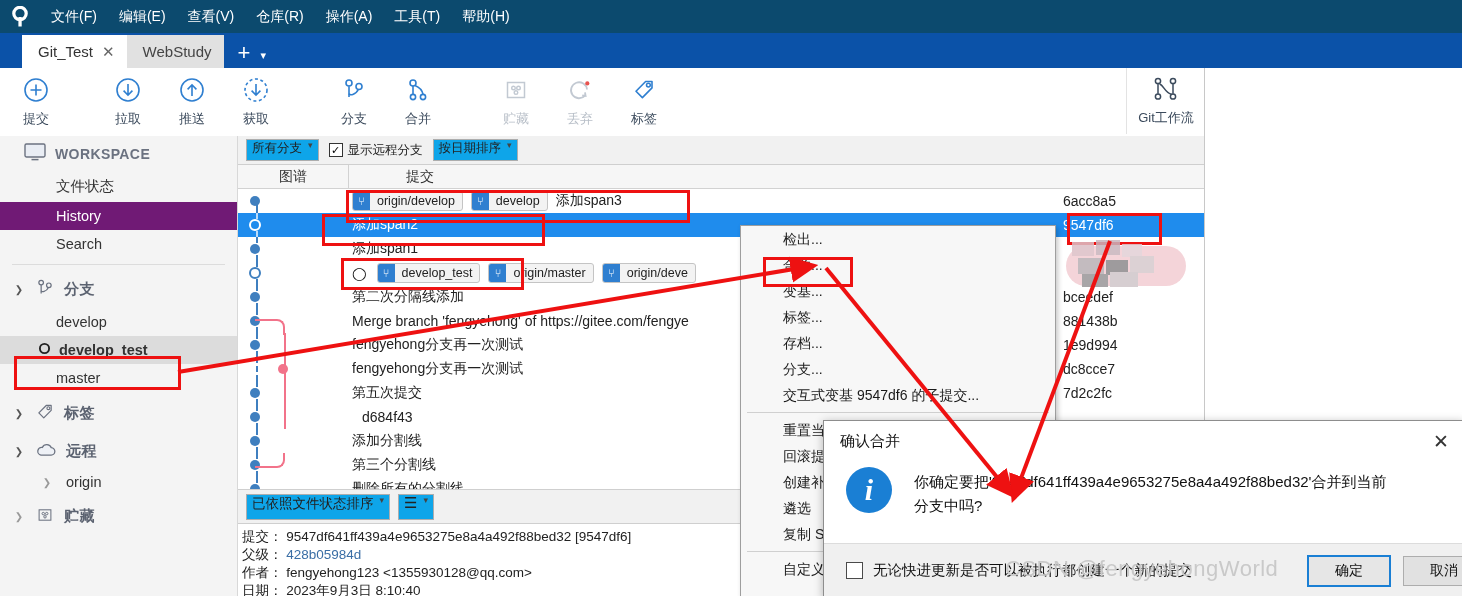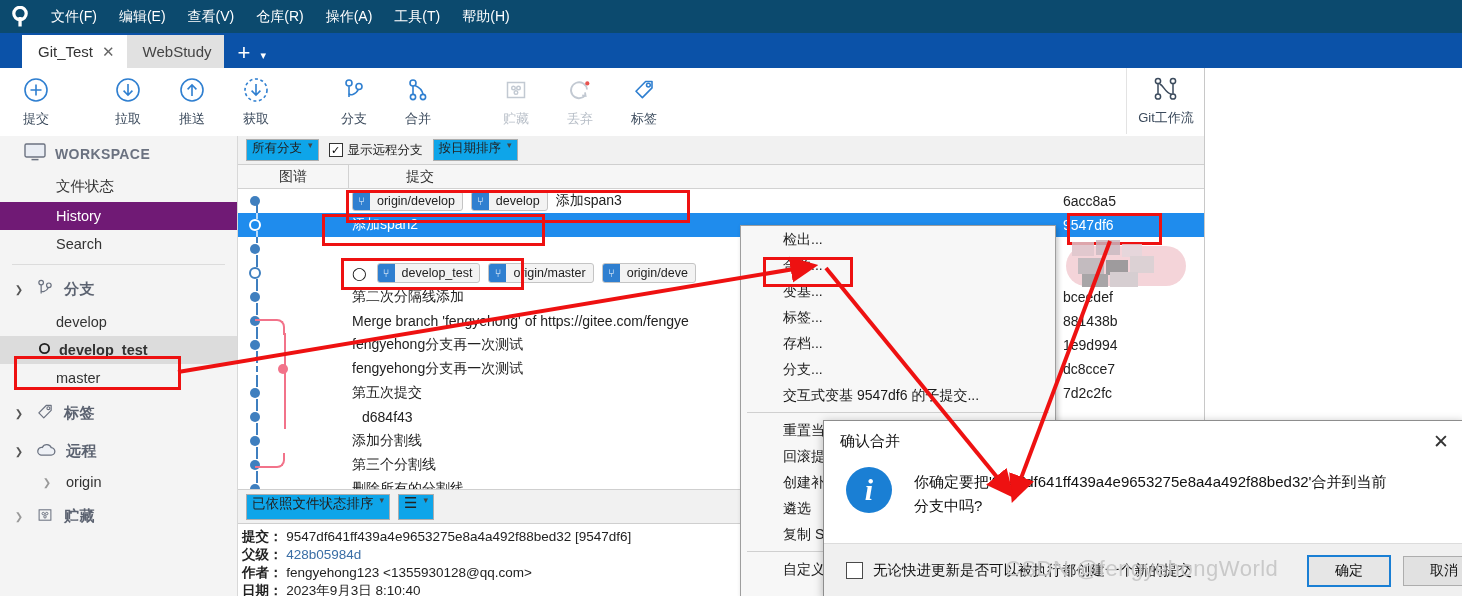--- a/index.html
+++ b/index.html
@@ -107,21 +107,21 @@
   .gdot.hollow.on-sel{border-color:#ffffff;background:#1f8ced;}
   .pline{position:absolute;left:46px;top:0;width:0;border-left:2px solid #f2738a;height:24px;}
   .pdot{position:absolute;left:40px;top:7px;width:10px;height:10px;border-radius:50%;background:#f2738a;}
   
   #detailbar{
     height:33px;background:#f1f1f1;border-top:1px solid #cfcfcf;border-bottom:1px solid #cfcfcf;
     display:flex;align-items:center;gap:8px;padding:0 8px;
   }
   .combo.big{height:24px;font-size:13.5px;}
   #detailtext{padding:4px 0 0 4px;font-size:13.5px;line-height:18px;color:#222;}
-  #detailtext .k{font-weight:bold;margin-top:34px;}
+  #detailtext .k{font-weight:normal;margin-top:34px;}
   #detailtext .lnk{color:#3a6ea5;}
   
   #ctxmenu{
     position:absolute;left:740px;top:225px;width:314px;height:371px;background:#f7f7f7;
     border:1px solid #9e9e9e;box-shadow:2px 2px 5px rgba(0,0,0,.22);
   }
   .mi{height:26px;line-height:26px;padding-left:42px;font-size:14px;color:#1a1a1a;white-space:nowrap;}
   .msep{height:1px;background:#d0d0d0;margin:4px 6px;}
   
   #dialog{
@@ -436,20 +436,23 @@
         <span>添加span2</span>
       </div>
       <div class="rhash">9547df6</div>
     </div>
 
     <div class="logrow">
       <div class="rgraph">
           <div class="gline"></div>
           <div class="gdot"></div>
         </div>
+      <div class="rdesc">
+        <span>添加span1</span>
+      </div>
       <div class="rhash"></div>
     </div>
 
     <div class="logrow">
       <div class="rgraph">
           <div class="gline"></div>
           <div class="gdot hollow"></div>
         </div>
       <div class="rdesc">
         <span class="headmark">◯</span>

